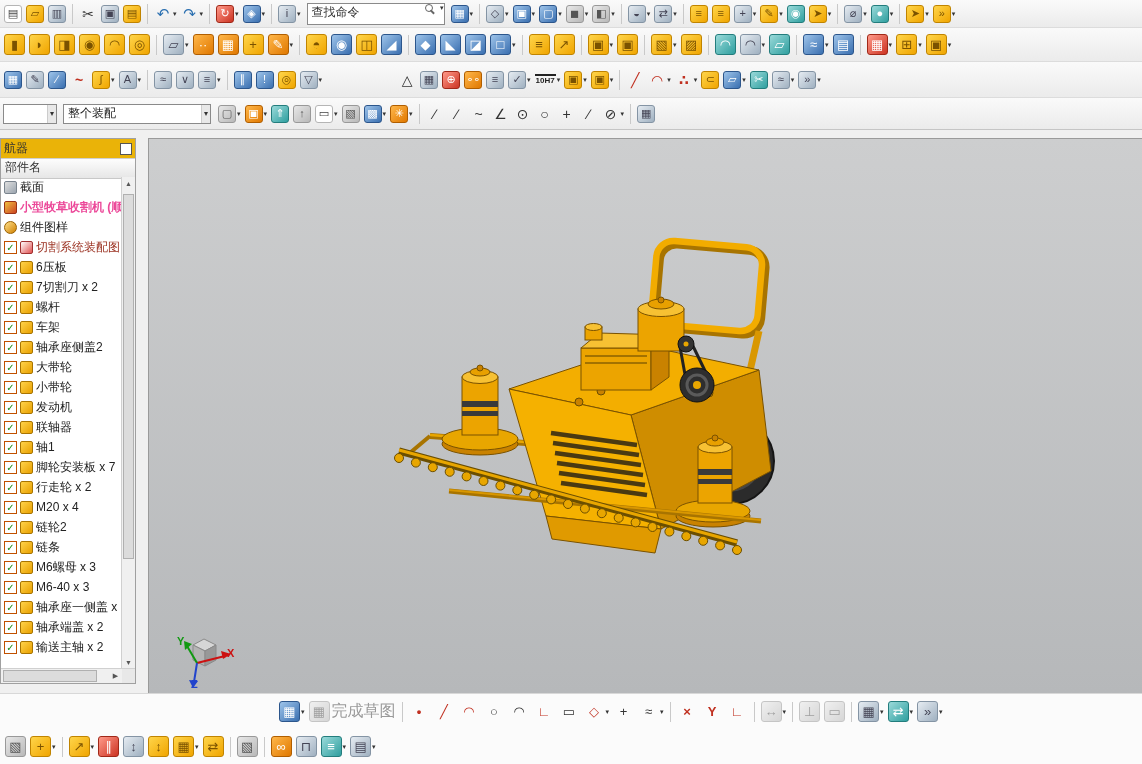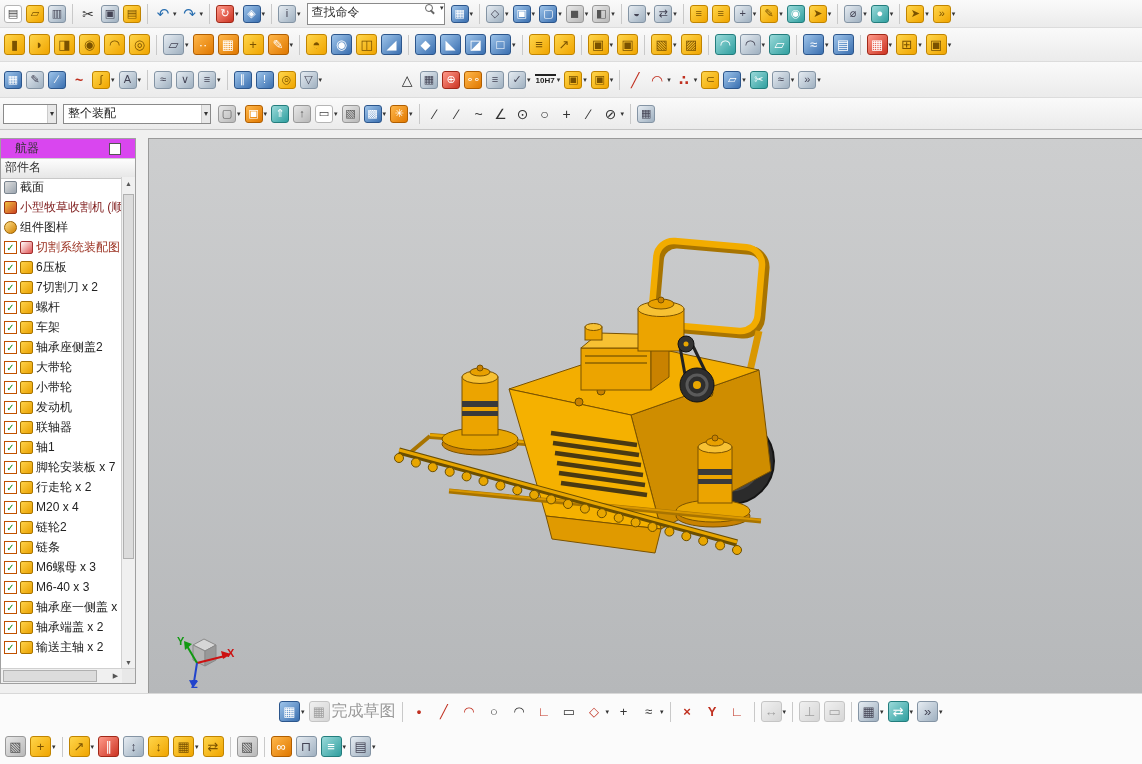--- a/index.html
+++ b/index.html
@@ -42,29 +42,29 @@
   .mag{position:relative;width:11px;height:11px;margin-left:auto;margin-right:3px;flex:none}
   .mag::before{content:'';position:absolute;width:6px;height:6px;border:1.5px solid #666;border-radius:50%;left:0;top:0}
   .mag::after{content:'';position:absolute;width:5px;height:1.5px;background:#666;transform:rotate(45deg);left:5px;top:7px}
   .combo{height:20px;background:#fff;border:1px solid #8a8a8a;display:flex;align-items:center;
          font-size:12px;padding-left:4px;margin-right:4px;box-sizing:border-box}
   .combo .car{margin-left:auto;font-size:8px;color:#333;background:#e8e8e8;border-left:1px solid #ccc;
               height:100%;display:flex;align-items:center;padding:0 2px}
   
   .panel{position:absolute;left:0;top:138px;width:136px;height:546px;background:#fff;
          border:1px solid #a0a0a0;box-sizing:border-box}
-  .ptitle{height:19px;background:#d946ef;border-bottom:1px solid #d0d0d0;display:flex;align-items:center;
-          padding:0 14px;font-size:12px;color:#333}
+  .ptitle{height:19px;background:#eab308;border-bottom:1px solid #d0d0d0;display:flex;align-items:center;
+          padding:0 3px;font-size:12px;color:#333}
   .pmax{margin-left:auto;width:10px;height:10px;border:1px solid #555;background:#fff;flex:none}
   .phead{height:19px;background:linear-gradient(#fdfdfd,#e6e6e6);border-bottom:1px solid #c8c8c8;
          display:flex;align-items:flex-start;padding:0 4px;font-size:12px;color:#333}
   .ptree{position:absolute;top:38px;left:0;right:13px;bottom:14px;overflow:hidden}
   .trw{height:20px;display:flex;align-items:center;gap:3px;padding-left:3px;font-size:12px;color:#222;
        white-space:nowrap;overflow:hidden}
-  .trw.bold{font-weight:normal;color:#7f1d1d}
+  .trw.bold{font-weight:bold;color:#ec4899}
   .redlbl .tlb{color:#9a3020}
   .chk{width:11px;height:11px;border:1px solid #c05000;background:#fff;color:#1a8a1a;font-size:10px;
        line-height:11px;text-align:center;flex:none;box-sizing:content-box}
   .tico{width:13px;height:13px;border-radius:2px;flex:none;box-sizing:border-box}
   .ti-part{background:linear-gradient(135deg,#ffd24a,#e8a000);border:1px solid #a87400}
   .ti-graysec{background:linear-gradient(135deg,#e0e0e0,#9aa4ae);border:1px solid #7a848e}
   .ti-rootred{background:linear-gradient(135deg,#f0c040,#cc4422);border:1px solid #993317}
   .ti-gearorange{background:linear-gradient(135deg,#ffe08a,#d08000);border:1px solid #9a6000;border-radius:50%}
   .ti-drawred{background:linear-gradient(135deg,#ffffff,#e05050);border:1px solid #a03030}
   .vscroll{position:absolute;top:38px;right:0;width:13px;bottom:14px;background:#f0f0f0;

